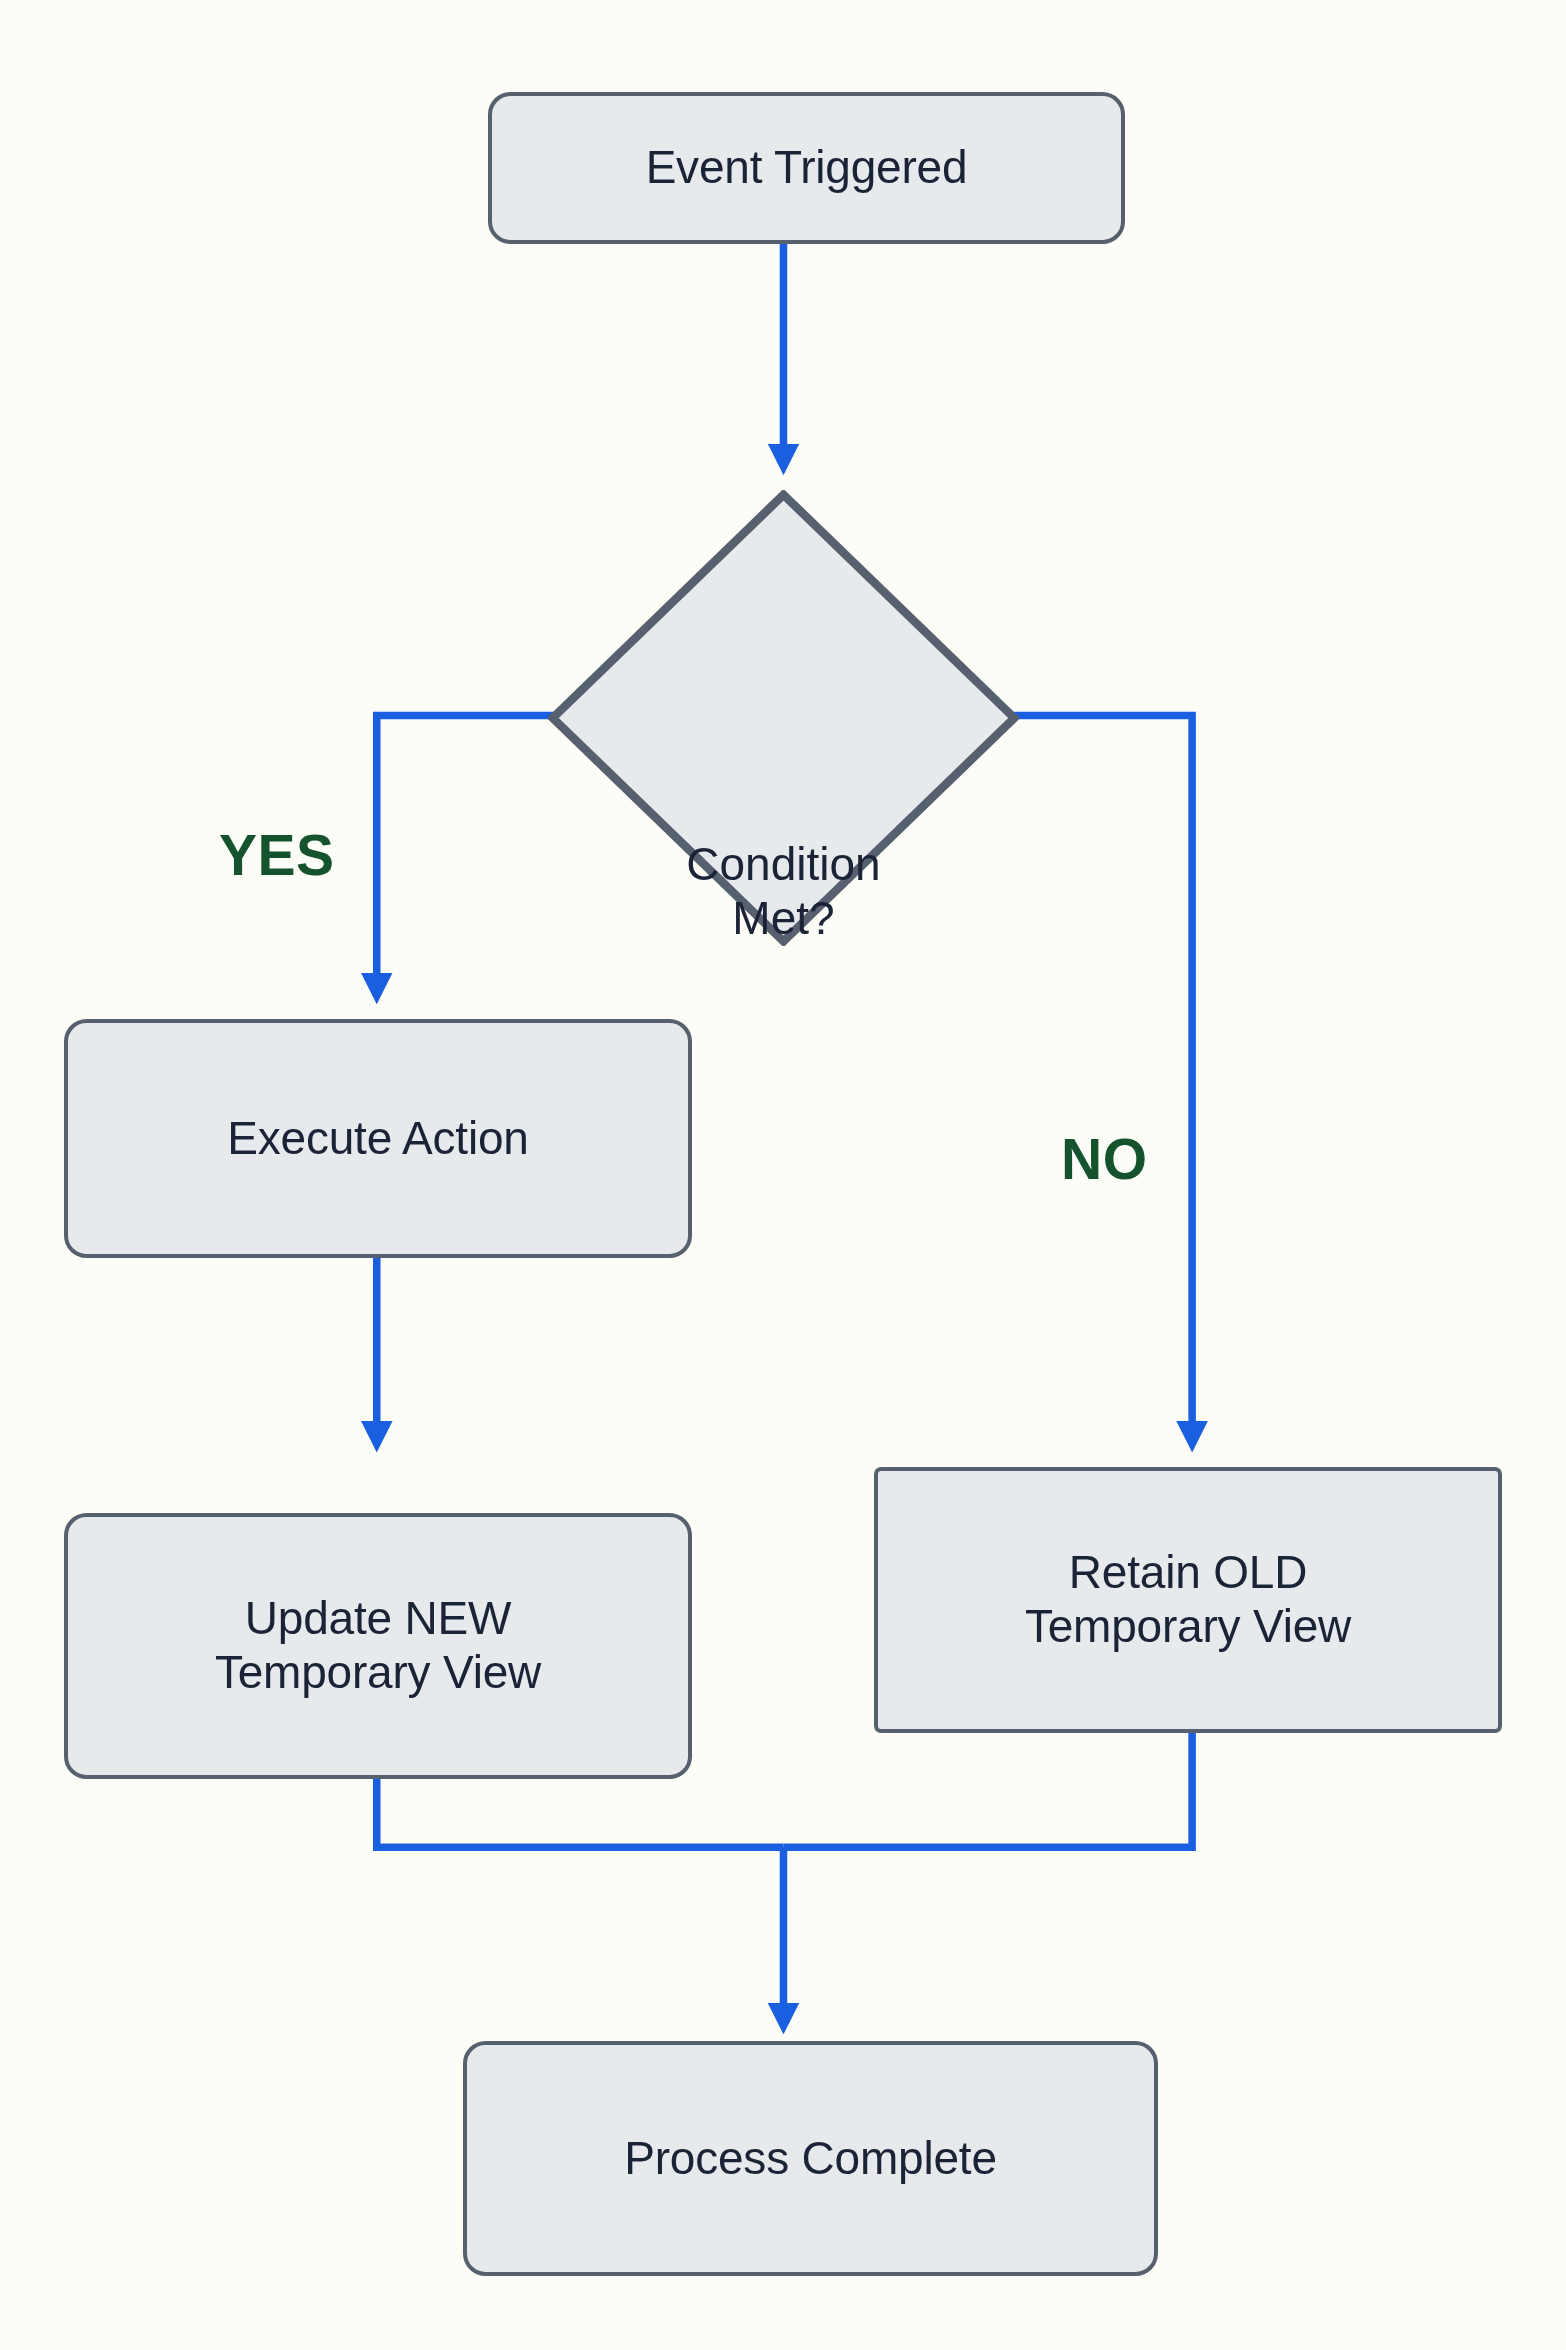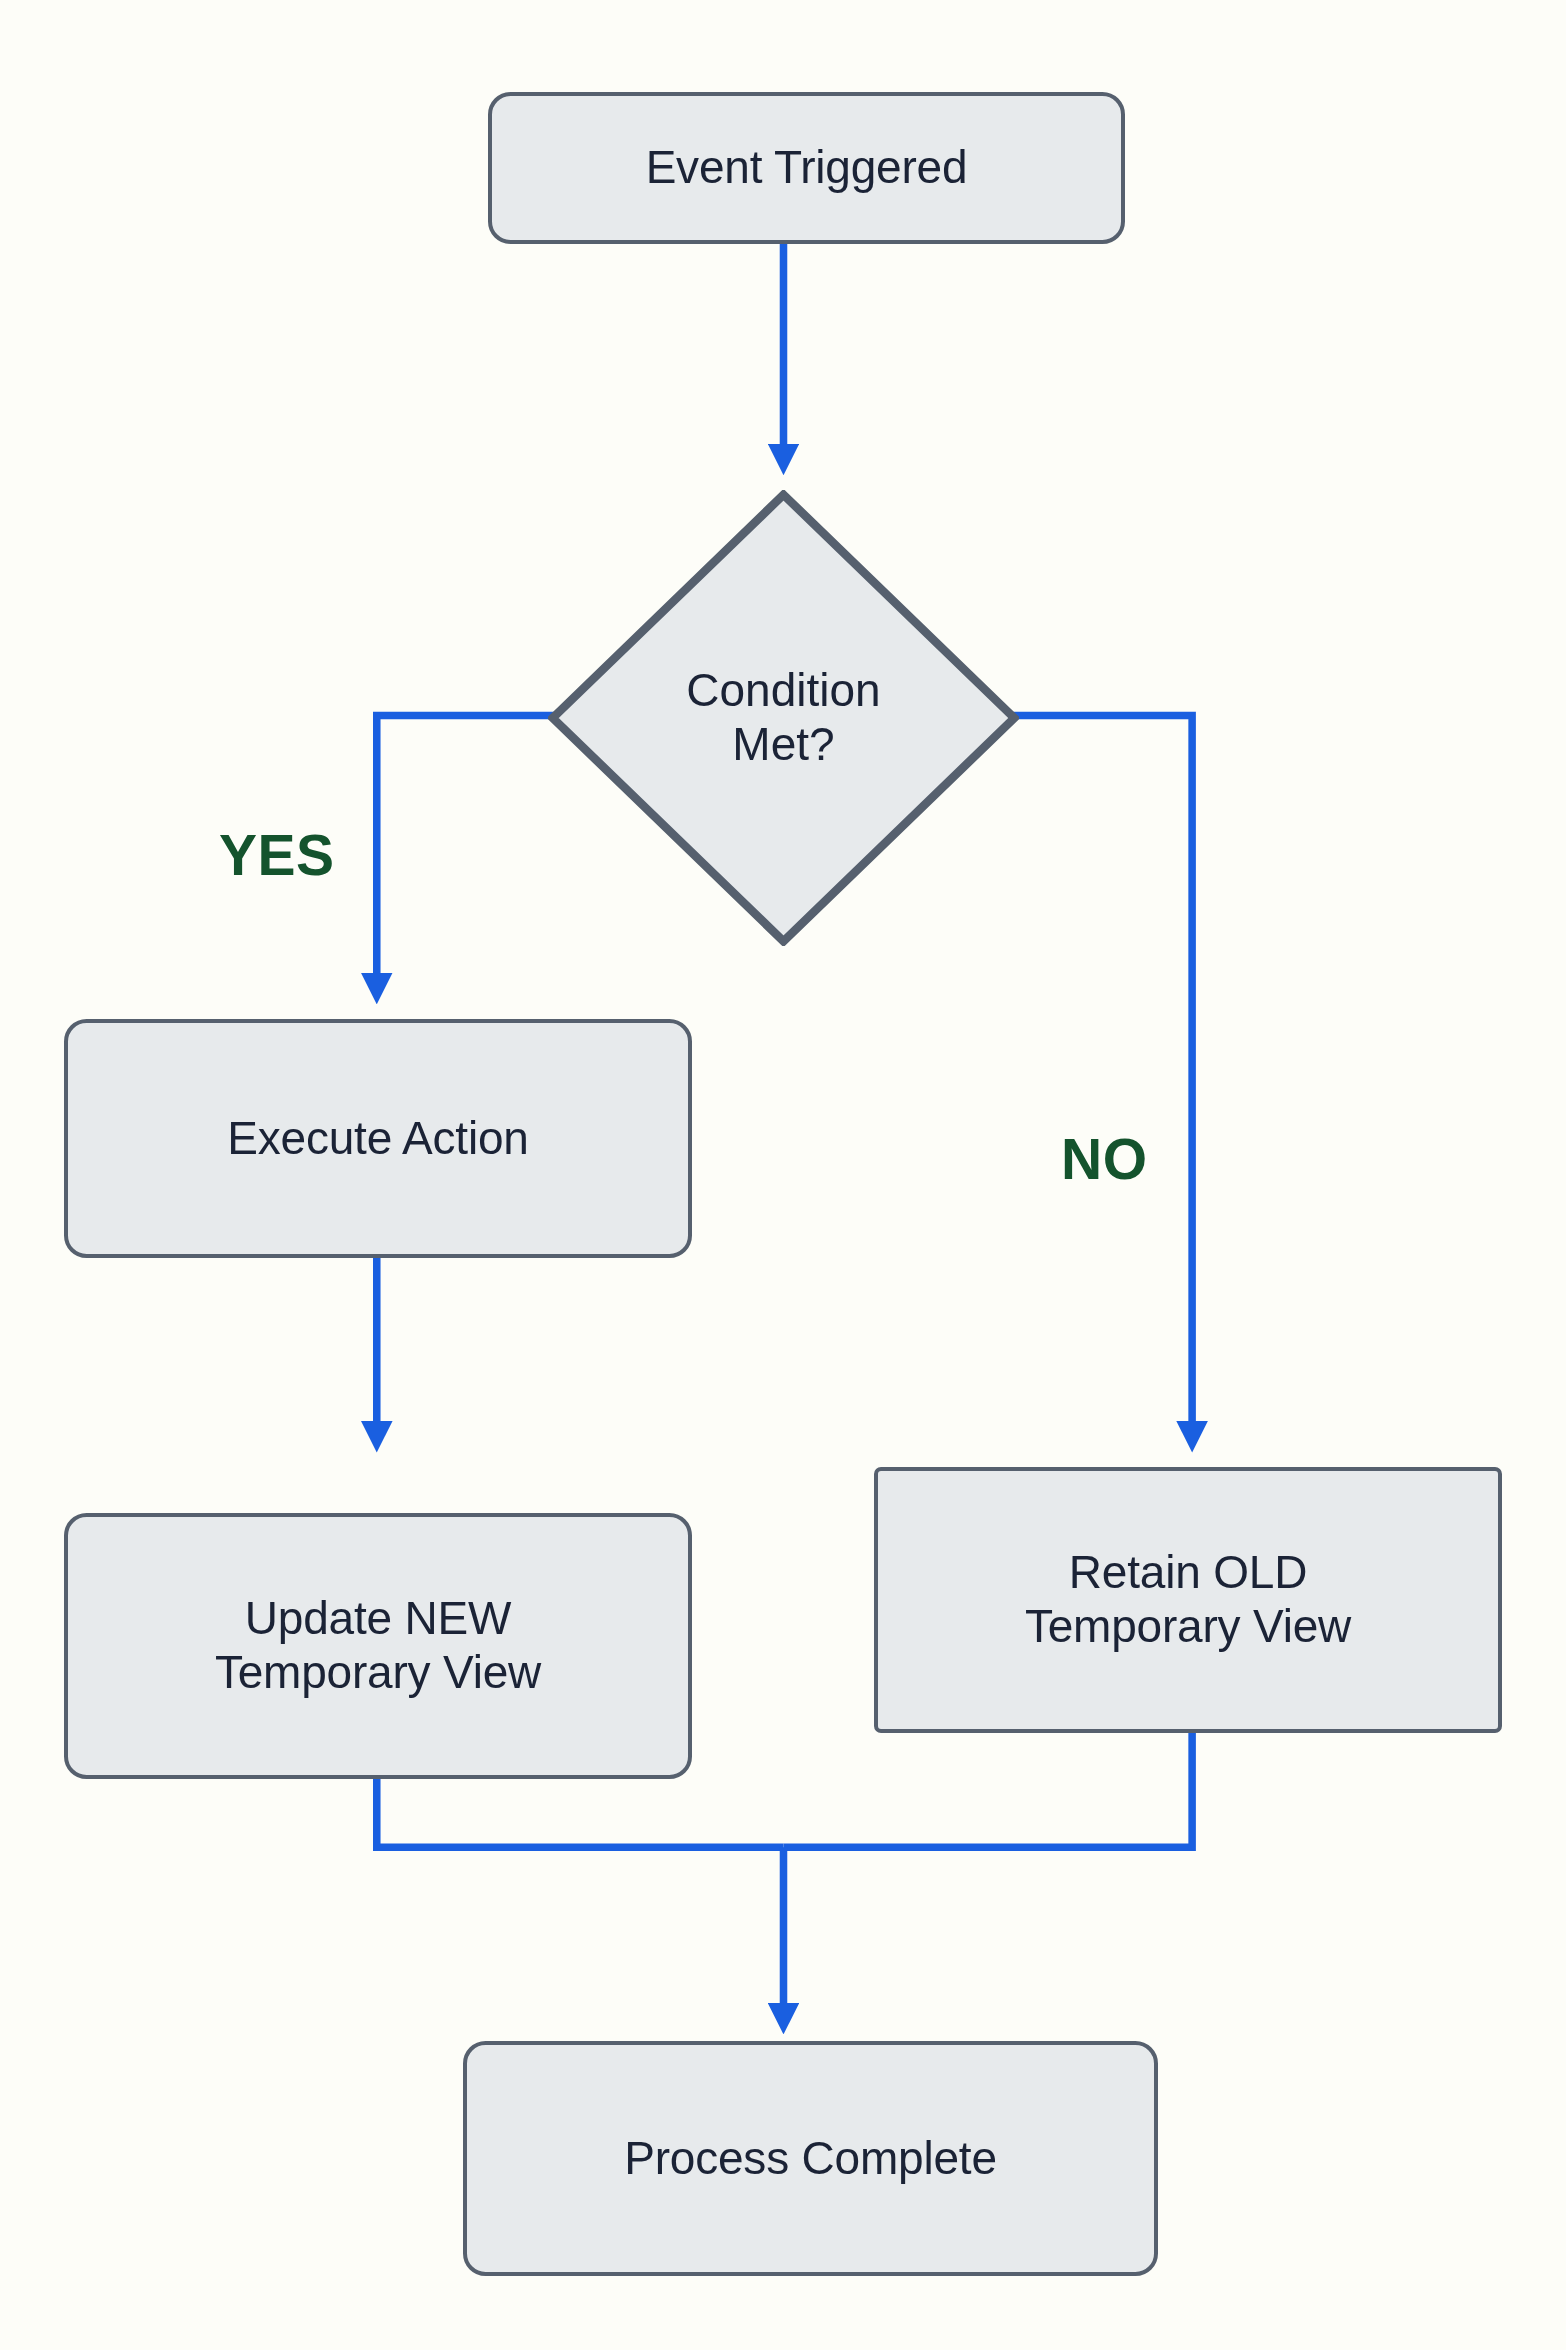--- a/index.html
+++ b/index.html
@@ -40,21 +40,21 @@
     white-space: pre-line;
   }
   .node-text {
     display: block;
     width: 100%;
     white-space: pre-line;
   }
   .decision {
     position: absolute;
     display: flex;
-    align-items: center;
+    align-items: flex-end;
     justify-content: center;
   }
   .decision .dia-shape {
     position: absolute;
     left: 0; top: 0;
     width: 100%;
     height: 100%;
   }
   .decision .dia-label {
     position: relative;

